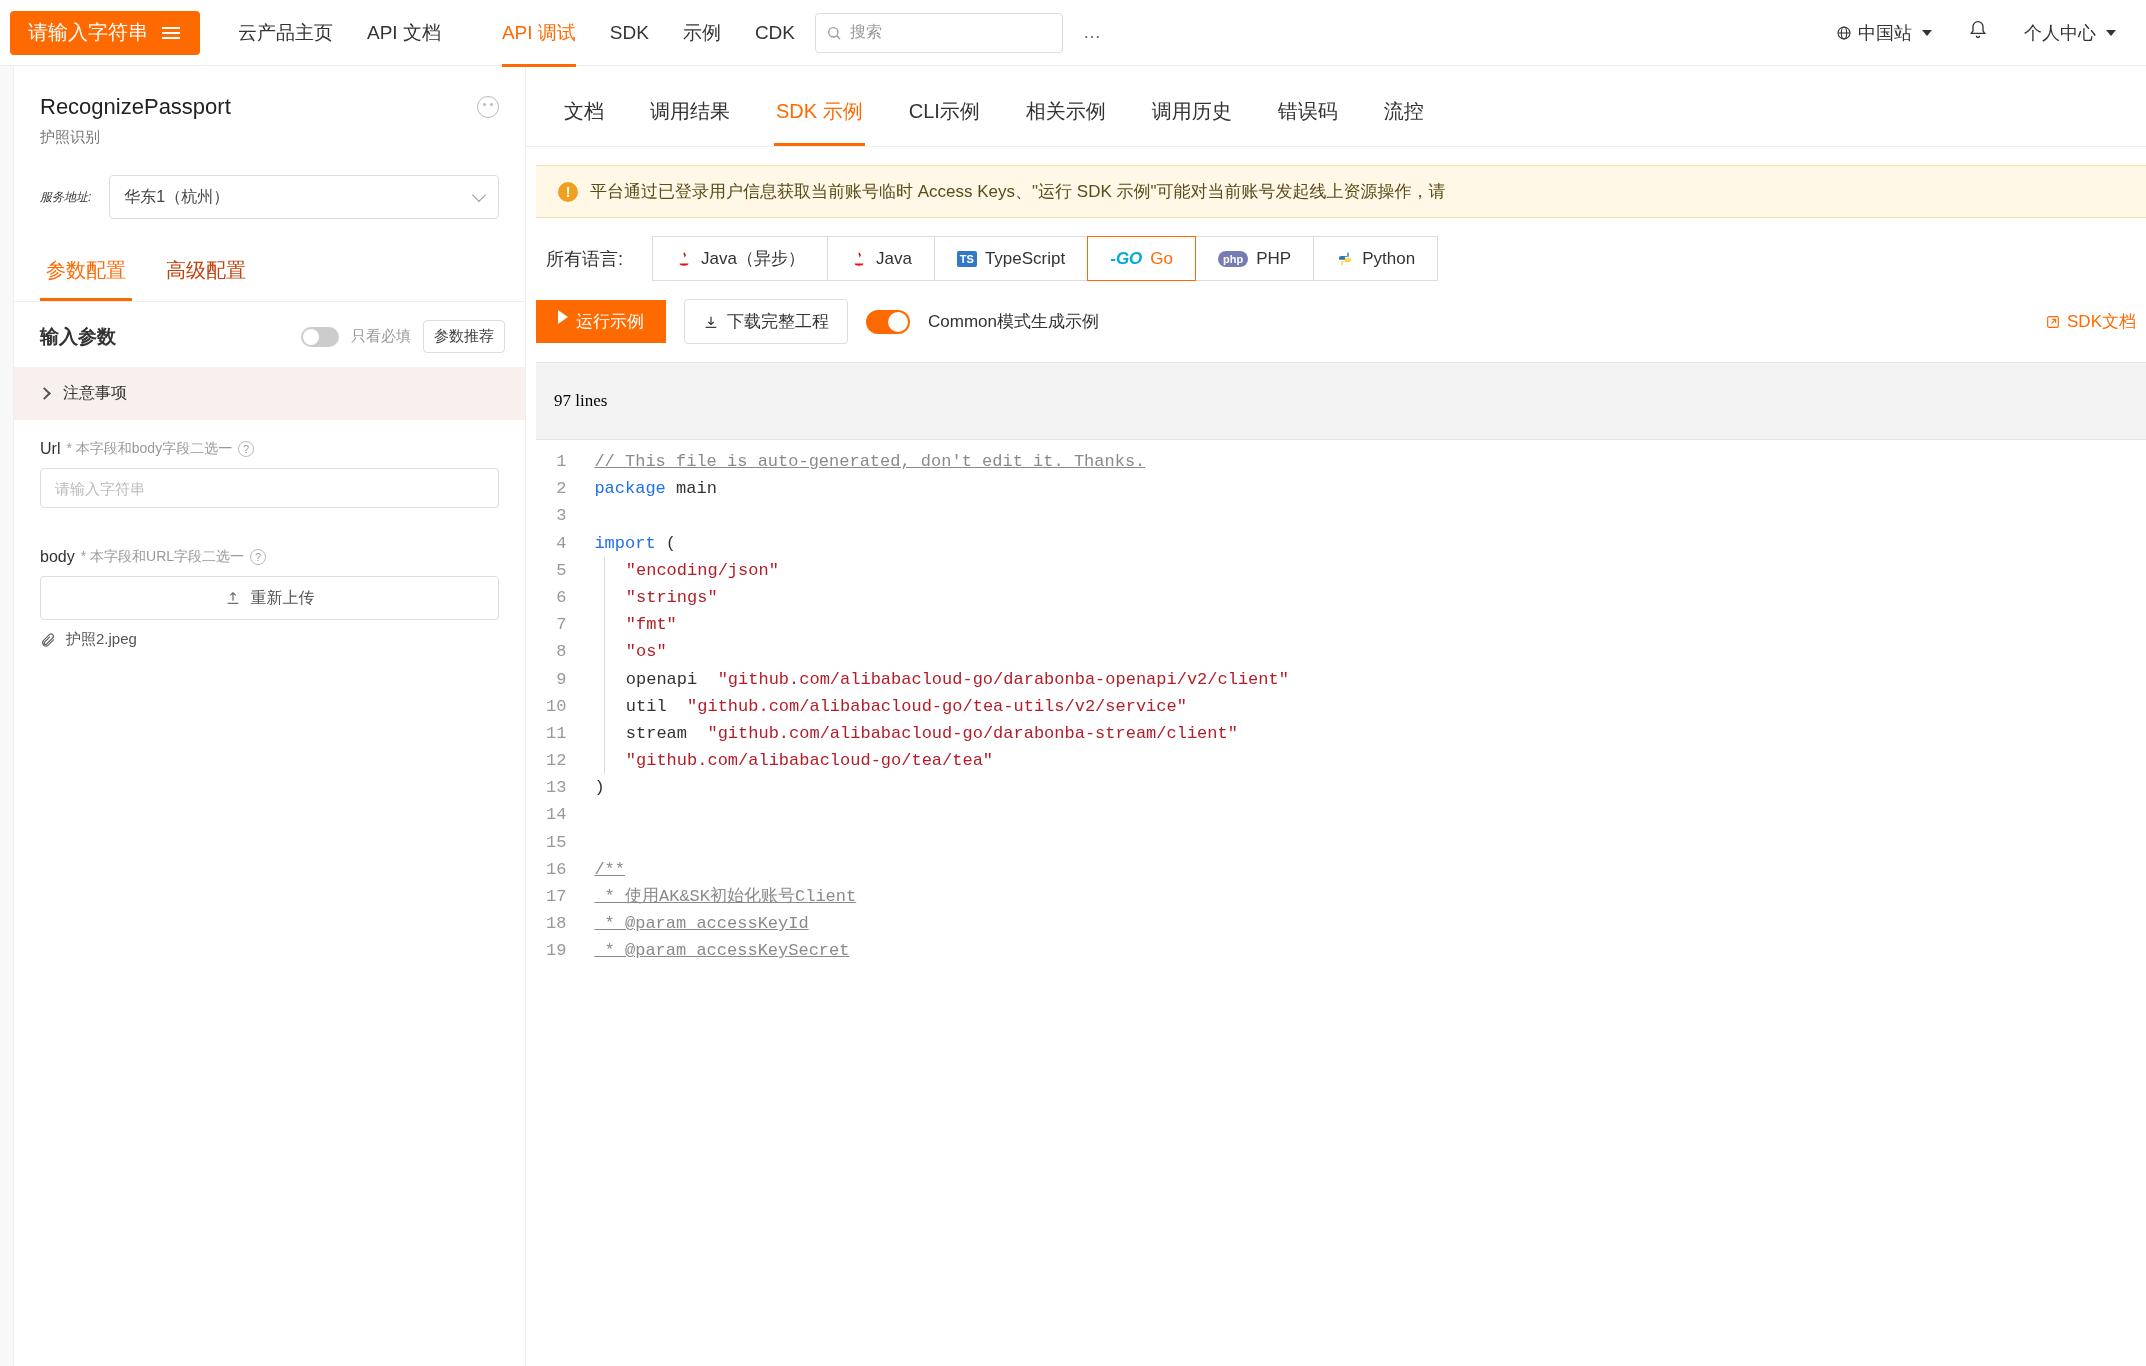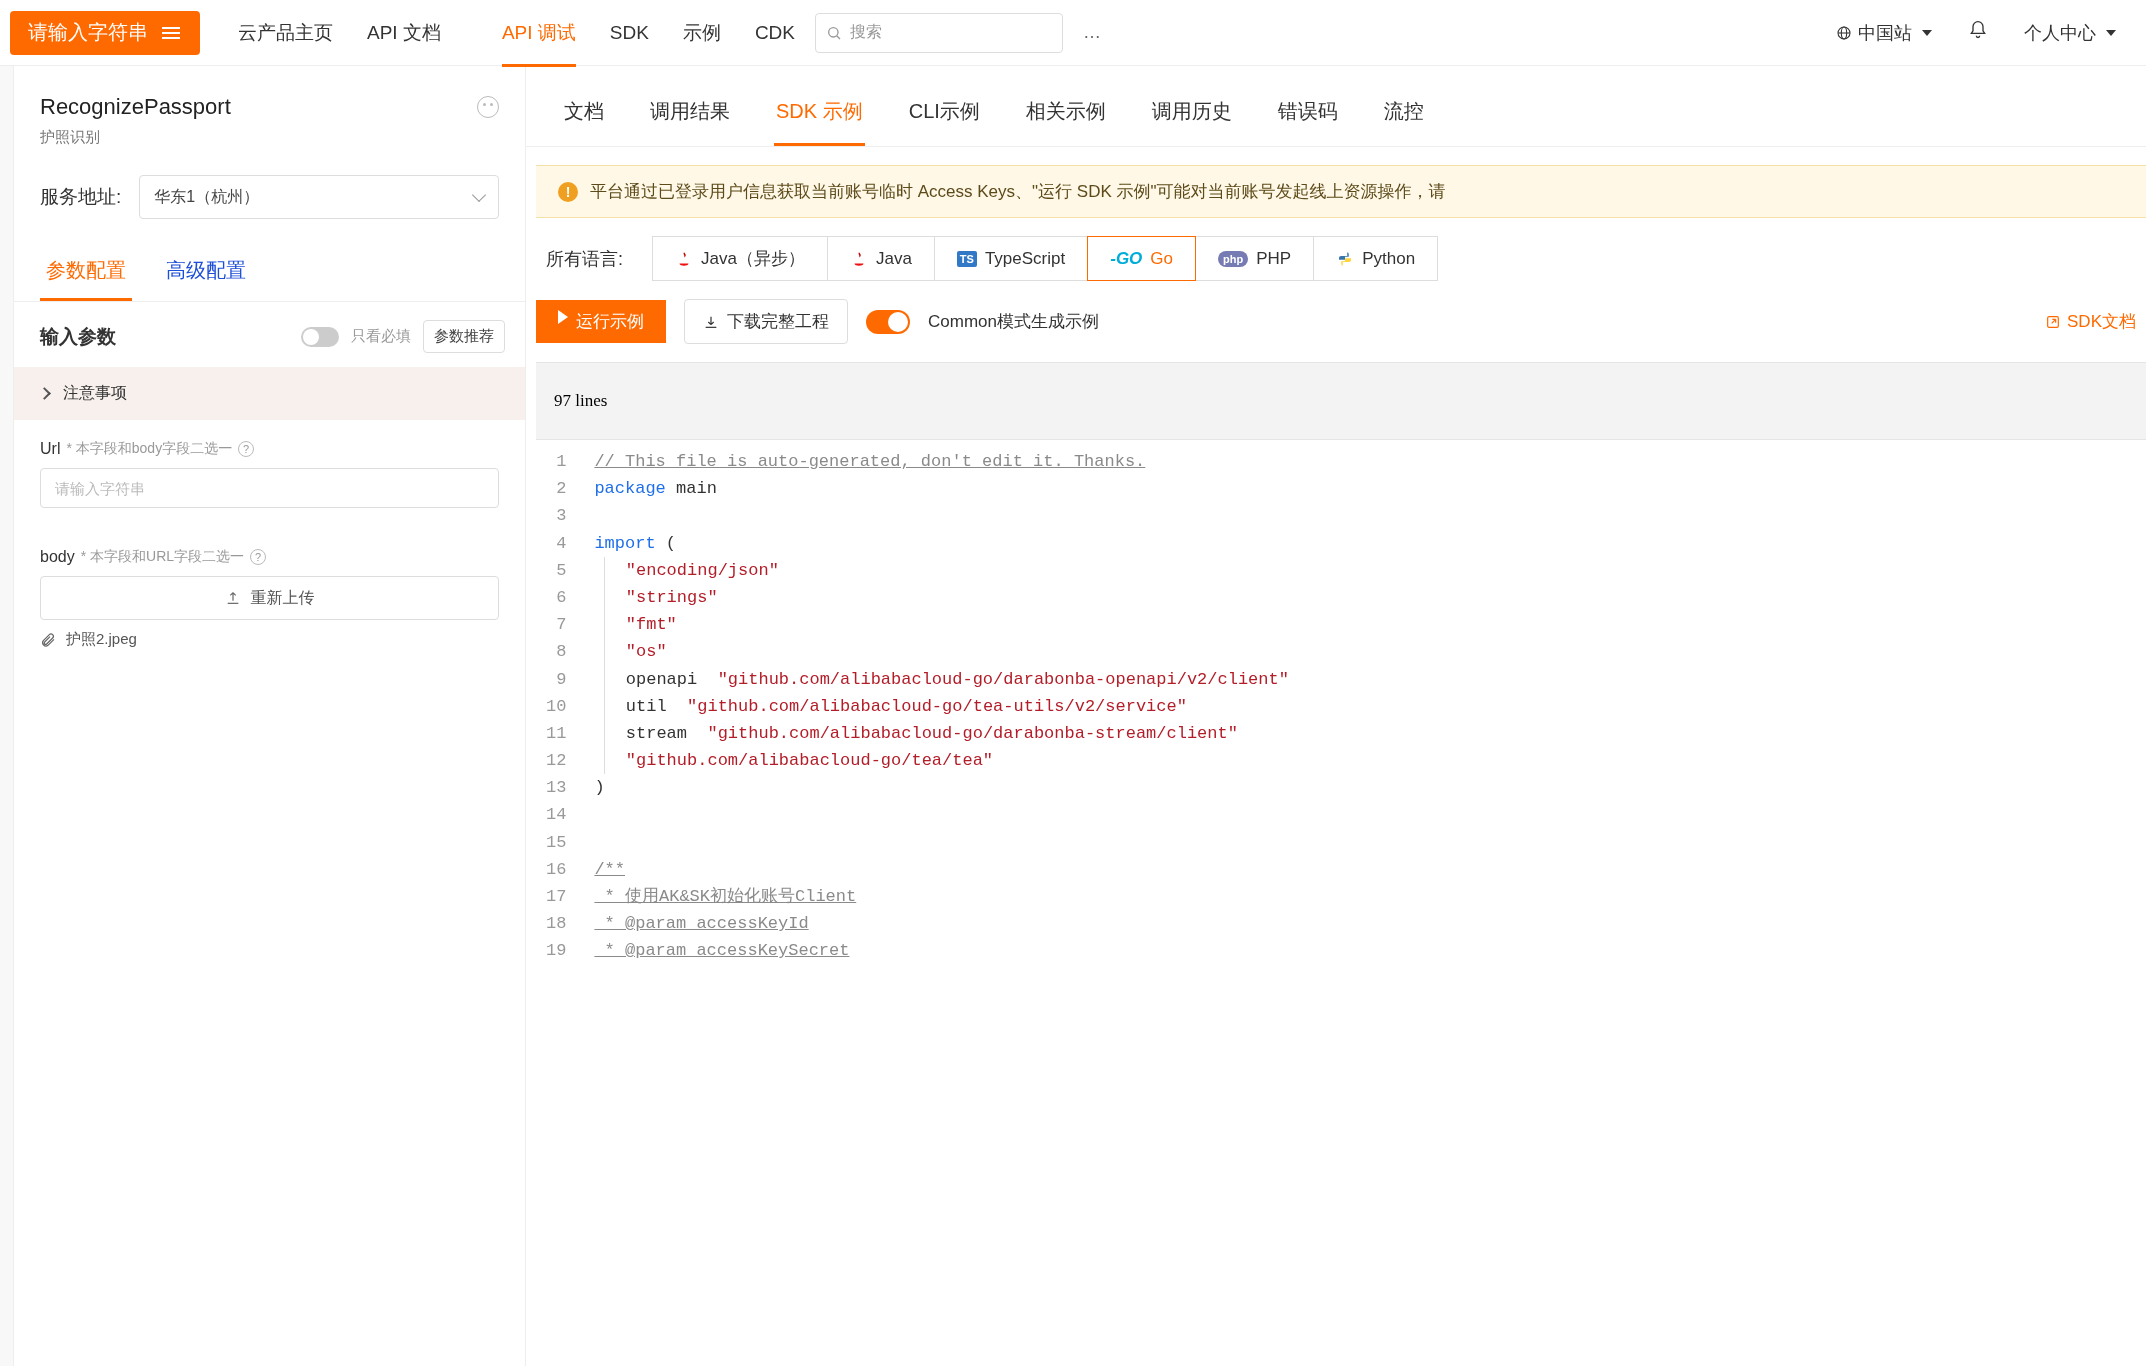--- a/index.html
+++ b/index.html
@@ -28,26 +28,26 @@
 .left { width:512px; border-right:1px solid #eee; display:flex; flex-direction:column; }
 .left .api-head { padding:28px 26px 16px 26px; }
 .left .api-head .title-row { display:flex; align-items:center; justify-content:space-between; }
 .left .api-head h1 { font-size:22px; font-weight:500; color:#222; }
 .left .api-head .face-icon { width:22px; height:22px; border:1.5px solid #bbb; border-radius:50%; position:relative;}
 .left .api-head .face-icon::before, .left .api-head .face-icon::after { content:""; position:absolute; width:3px; height:3px; background:#bbb; border-radius:50%; top:6px;}
 .left .api-head .face-icon::before { left:5px;}
 .left .api-head .face-icon::after { right:5px;}
 .left .api-head .sub { color:#777; font-size:15px; margin-top:8px; }
 .left .service-row { display:flex; align-items:center; padding:12px 26px 24px 26px; gap:18px;}
-.left .service-row label { font-size:19px; color:#333;}
+.left .service-row label { font-size:12px; color:#333;font-style:italic;}
 .left .service-row .select { flex:1; border:1px solid #ddd; border-radius:4px; height:44px; display:flex; align-items:center; padding:0 14px; color:#444; justify-content:space-between; cursor:pointer;}
 .left .service-row .select .chevron { display:inline-block; width:10px; height:10px; border-right:1.5px solid #999; border-bottom:1.5px solid #999; transform:rotate(45deg); margin-top:-4px;}
 
 .inner-tabs { display:flex; border-bottom:1px solid #eee; padding:0 26px; gap:28px;}
-.inner-tabs .tab { padding:14px 6px; font-size:20px; color:#1d4ed8; cursor:pointer; border-bottom:3px solid transparent;}
+.inner-tabs .tab { padding:14px 6px; font-size:20px; color:#c2410c; cursor:pointer; border-bottom:3px solid transparent;}
 .inner-tabs .tab.active { color:#ff6a00; border-bottom-color:#ff6a00;}
 
 .input-params { padding:18px 20px 14px 26px; display:flex; align-items:center; }
 .input-params h3 { font-size:19px; font-weight:600;}
 .input-params .right-ctrls { margin-left:auto; display:flex; align-items:center; gap:12px;}
 .toggle-sm { width:38px; height:20px; background:#ccc; border-radius:10px; position:relative;}
 .toggle-sm::after { content:""; position:absolute; left:2px; top:2px; width:16px; height:16px; background:#fff; border-radius:50%;}
 .input-params .rec-btn { border:1px solid #ddd; border-radius:4px; padding:6px 10px; font-size:15px; color:#444; cursor:pointer;}
 
 .notice-row { background:#f7f0ed; padding:16px 26px; display:flex; align-items:center; gap:14px; cursor:pointer;}

